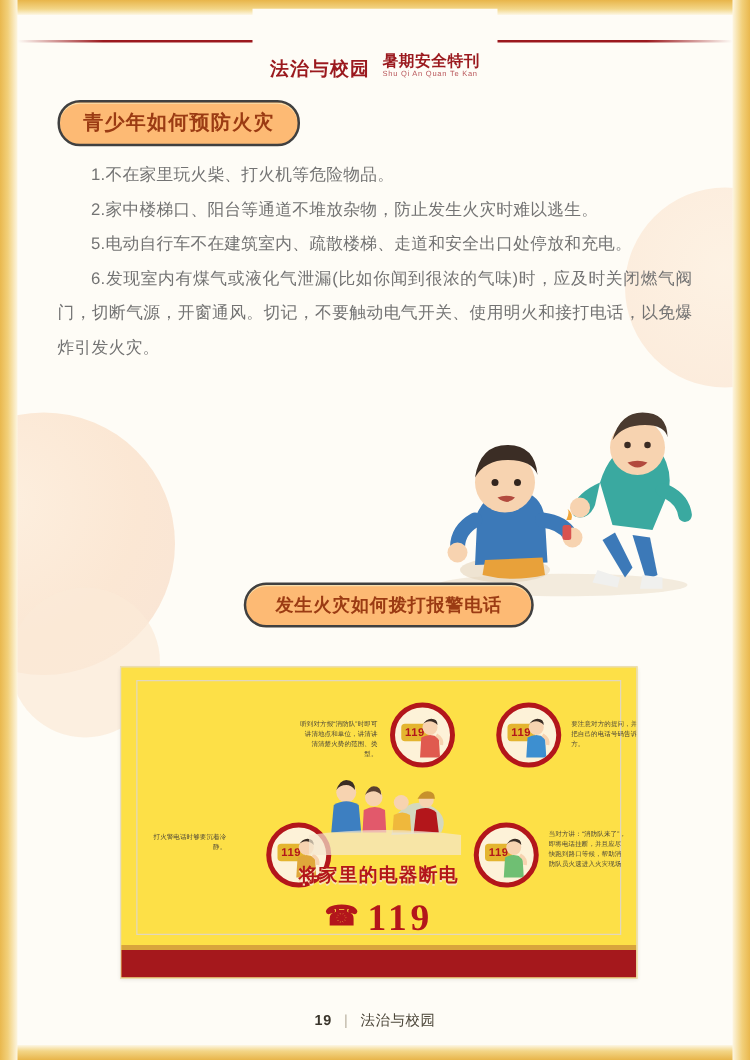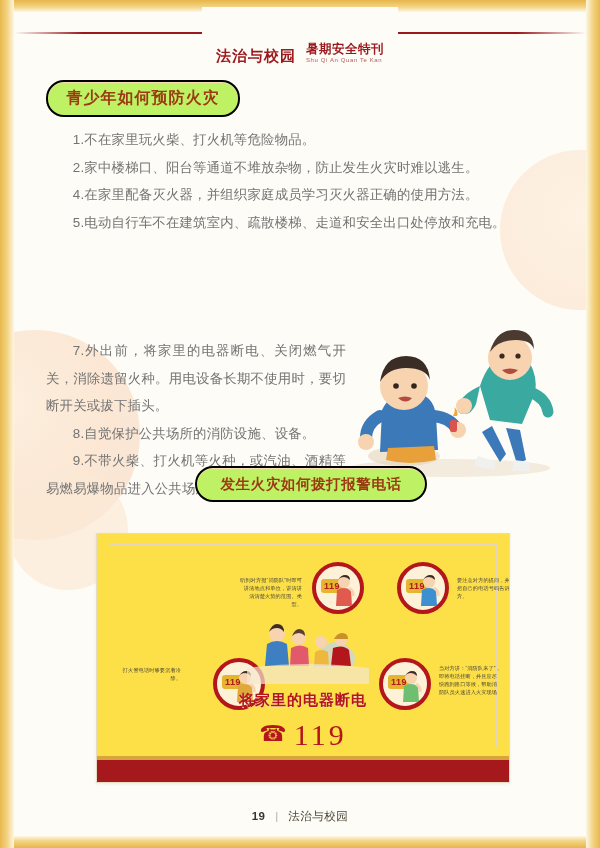--- a/index.html
+++ b/index.html
@@ -121,22 +121,22 @@
     letter-spacing: .6px;
     margin-top: 1px;
   }
 
   
   .pill {
     position: absolute;
     display: flex;
     align-items: center;
     justify-content: center;
-    background: #bef264;
-    border: 2px solid #000000;
+    background: #fdba74;
+    border: 2px solid #404040;
     border-radius: 18px;
     color: #9b3b13;
     font-weight: bold;
     box-shadow: 0 1px 0 #f6dfae inset;
     text-align: center;
   }
   .pill-1 {
     left: 46px; top: 80px;
     width: 190px; height: 33px;
     font-size: 16px;
@@ -215,21 +215,21 @@
     letter-spacing: 1px;
     text-shadow: 0 1px 0 #f7e3b4;
   }
   .poster-119 {
     position: absolute;
     left: 0; right: 0;
     bottom: 30px;
     text-align: center;
     color: #b3161b;
     font-size: 30px;
-    font-weight: normal;
+    font-weight: bold;
     letter-spacing: 3px;
     font-family: "Liberation Serif", serif;
   }
   .poster-119 .handset {
     display: inline-block;
     transform: translateY(-4px);
     font-size: 22px;
     margin-right: 4px;
   }
 
@@ -315,29 +315,24 @@
         <div class="py">Shu Qi An Quan Te Kan</div>
       </div>
     </div>
   </div>
 
   <div class="pill pill-1">青少年如何预防火灾</div>
 
   <div class="body-text">
     <p>1.不在家里玩火柴、打火机等危险物品。</p>
     <p>2.家中楼梯口、阳台等通道不堆放杂物，防止发生火灾时难以逃生。</p>
-    <p>4.在家里配备灭火器，并组织家庭成员学习灭火器正确的使用方法。</p>
     <p>5.电动自行车不在建筑室内、疏散楼梯、走道和安全出口处停放和充电。</p>
+    <p>6.发现室内有煤气或液化气泄漏(比如你闻到很浓的气味)时，应及时关闭燃气阀门，切断气源，开窗通风。切记，不要触动电气开关、使用明火和接打电话，以免爆炸引发火灾。</p>
   </div>
 
-  <div class="body-text" style="top:337px; width:300px;">
-    <p>7.外出前，将家里的电器断电、关闭燃气开关，消除遗留火种。用电设备长期不使用时，要切断开关或拔下插头。</p>
-    <p>8.自觉保护公共场所的消防设施、设备。</p>
-    <p>9.不带火柴、打火机等火种，或汽油、酒精等易燃易爆物品进入公共场所和乘车。</p>
-  </div>
 
   <svg class="illus-kids" viewBox="0 0 230 180">
     <ellipse cx="120" cy="168" rx="100" ry="9" fill="#eadcc8" opacity=".55"></ellipse>
 
     <g>
       <path d="M150 86 q8 -26 26 -30 q20 -4 27 14 q6 16 -1 30 l-10 24 l-32 -4 z" fill="#3aa9a0"></path>
       <path d="M152 132 l10 -6 l14 28 l-6 8 z" fill="#3c79b8"></path>
       <path d="M176 128 l14 2 l6 30 l-9 4 z" fill="#3c79b8"></path>
       <path d="M148 156 l18 6 l-2 8 l-20 -4 z" fill="#f0f0ee"></path>
       <path d="M184 160 l16 2 l0 9 l-18 0 z" fill="#f0f0ee"></path>

